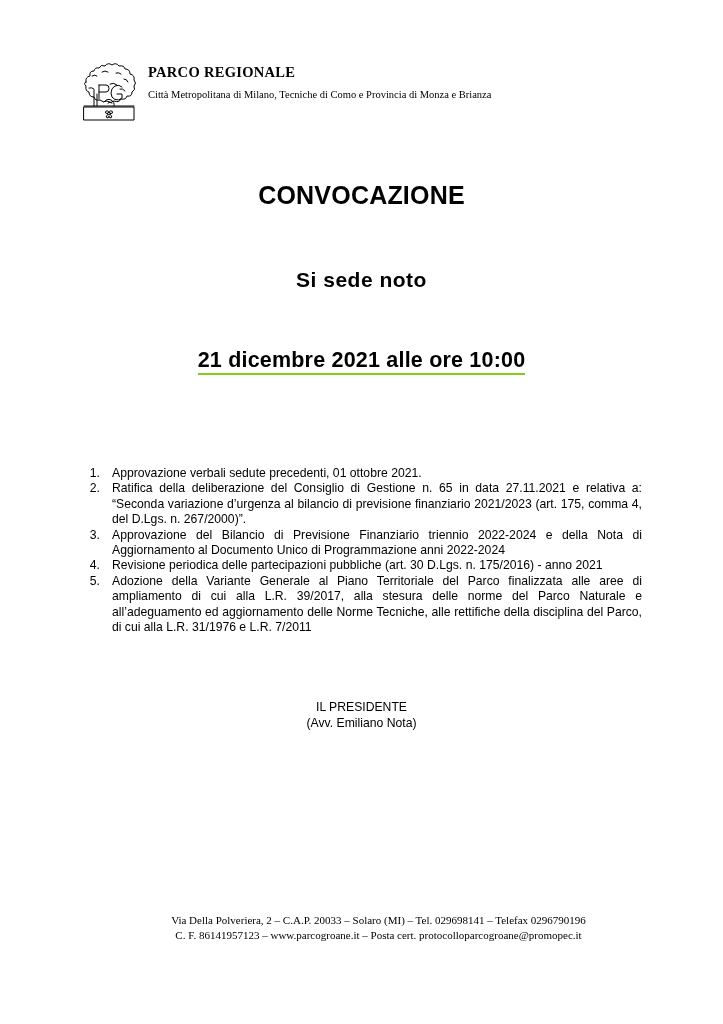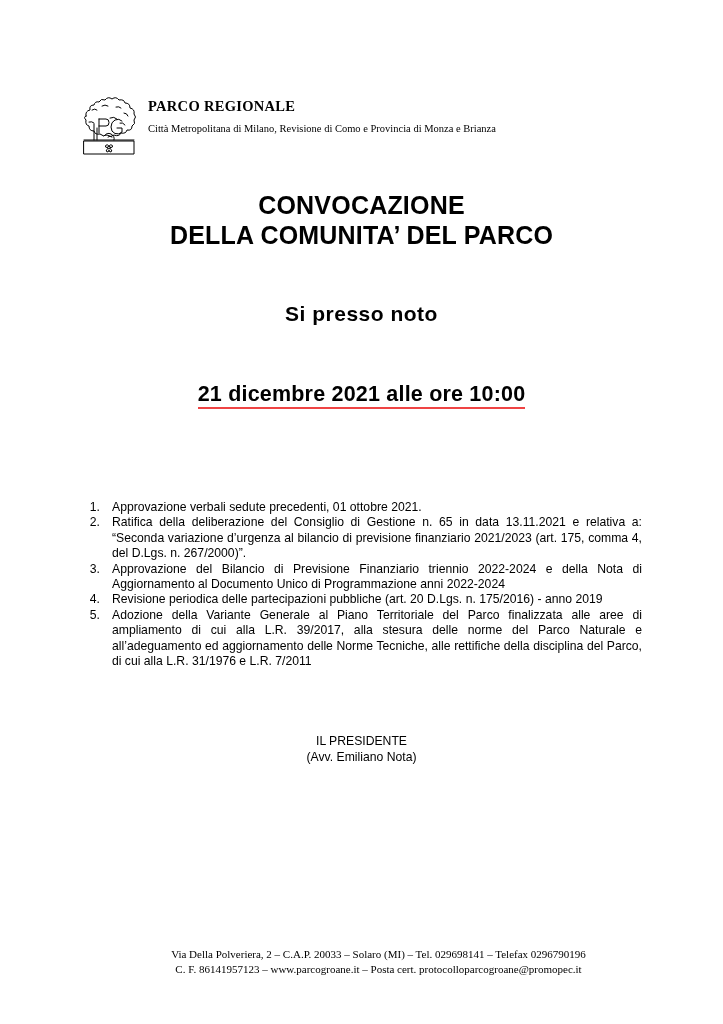--- a/index.html
+++ b/index.html
@@ -15,21 +15,20 @@
     color: #000000;
     overflow: hidden;
   }
 
   .page {
     position: absolute;
     left: 0; top: 0;
     width: 723px;
     height: 980px;
     background: #ffffff;
-    margin-top: 34px;
   }
 
   
   .letterhead {
     position: absolute;
     left: 78px;
     top: 60px;
     width: 560px;
     display: flex;
     align-items: flex-start;
@@ -58,21 +57,21 @@
     font-size: 10.5px;
     line-height: 13px;
     margin-top: 7px;
     white-space: nowrap;
   }
 
   
   .doc-title {
     position: absolute;
     left: 0;
-    top: 156px;
+    top: 180px;
     width: 723px;
     text-align: center;
     font-weight: bold;
     font-size: 25px;
     line-height: 30px;
     letter-spacing: 0.2px;
   }
   .doc-title .t2 { display: block; }
 
   .si-rende {
@@ -101,21 +100,21 @@
   .date-line {
     position: absolute;
     left: 0;
     top: 348px;
     width: 723px;
     text-align: center;
   }
   .date-line span {
     font-weight: bold;
     font-size: 21.5px;
-    border-bottom: 2px solid #ef4444;
+    border-bottom: 2px solid #84cc16;
     padding-bottom: 1px;
     letter-spacing: 0.2px;
   }
 
   
   .agenda {
     position: absolute;
     left: 81px;
     top: 466px;
     width: 561px;
@@ -203,53 +202,52 @@
           <circle cx="31" cy="53.5" r="1.4"></circle>
           <path d="M31 52.1 q-2 -2.6 -3.4 -0.6 q-1.2 1.8 1.9 2.3"></path>
           <path d="M31 52.1 q2 -2.6 3.4 -0.6 q1.2 1.8 -1.9 2.3"></path>
           <path d="M29.8 54.6 q-2.6 1.4 -1.2 3 q1.4 1.5 2.6 -1.2"></path>
           <path d="M32.2 54.6 q2.6 1.4 1.2 3 q-1.4 1.5 -2.6 -1.2"></path>
         </g>
       </svg>
     </div>
     <div class="lh-text">
       <div class="lh-line1">PARCO REGIONALE</div>
-      <div class="lh-sub">Città Metropolitana di Milano, Revisione di Como e  Provincia di Monza e Brianza</div>
+      <div class="lh-sub">Città Metropolitana di Milano, Tecniche di Como e  Provincia di Monza e Brianza</div>
     </div>
   </div>
 
   <div class="doc-title">
     <span class="t1">CONVOCAZIONE</span>
-    <span class="t2">DELLA COMUNITA’ DEL PARCO</span>
-  </div>
-
-  <div class="si-rende">Si   presso   noto</div>
+  </div>
+
+  <div class="si-rende">Si   sede   noto</div>
 
 
   <div class="date-line">
     <span>21 dicembre 2021 alle ore 10:00</span>
   </div>
 
 
   <div class="agenda">
     <div class="agenda-item">
       <div class="agenda-num">1.</div>
       <div class="agenda-text">Approvazione verbali sedute  precedenti, 01 ottobre 2021.</div>
     </div>
     <div class="agenda-item">
       <div class="agenda-num">2.</div>
-      <div class="agenda-text">Ratifica della deliberazione del Consiglio di Gestione n. 65 in data 13.11.2021 e relativa a: “Seconda   variazione d’urgenza al bilancio di previsione finanziario 2021/2023 (art. 175, comma 4, del D.Lgs. n. 267/2000)”.</div>
+      <div class="agenda-text">Ratifica della deliberazione del Consiglio di Gestione n. 65 in data 27.11.2021 e relativa a: “Seconda   variazione d’urgenza al bilancio di previsione finanziario 2021/2023 (art. 175, comma 4, del D.Lgs. n. 267/2000)”.</div>
     </div>
     <div class="agenda-item">
       <div class="agenda-num">3.</div>
       <div class="agenda-text">Approvazione del Bilancio di Previsione Finanziario triennio 2022-2024 e della Nota di Aggiornamento al Documento Unico di Programmazione anni 2022-2024</div>
     </div>
     <div class="agenda-item">
       <div class="agenda-num">4.</div>
-      <div class="agenda-text">Revisione periodica delle partecipazioni pubbliche (art. 20 D.Lgs. n. 175/2016) - anno 2019</div>
+      <div class="agenda-text">Revisione periodica delle partecipazioni pubbliche (art. 30 D.Lgs. n. 175/2016) - anno 2021</div>
     </div>
     <div class="agenda-item">
       <div class="agenda-num">5.</div>
       <div class="agenda-text">Adozione della Variante Generale al Piano Territoriale del Parco finalizzata alle aree di ampliamento di cui alla L.R. 39/2017, alla stesura delle norme del Parco Naturale e all’adeguamento ed aggiornamento delle Norme Tecniche, alle rettifiche della disciplina del Parco, di cui alla L.R. 31/1976 e L.R. 7/2011</div>
     </div>
   </div>
 
   <div class="signature">
     <span class="sig-role">IL PRESIDENTE</span>
     <span class="sig-name">(Avv. Emiliano Nota)</span>

